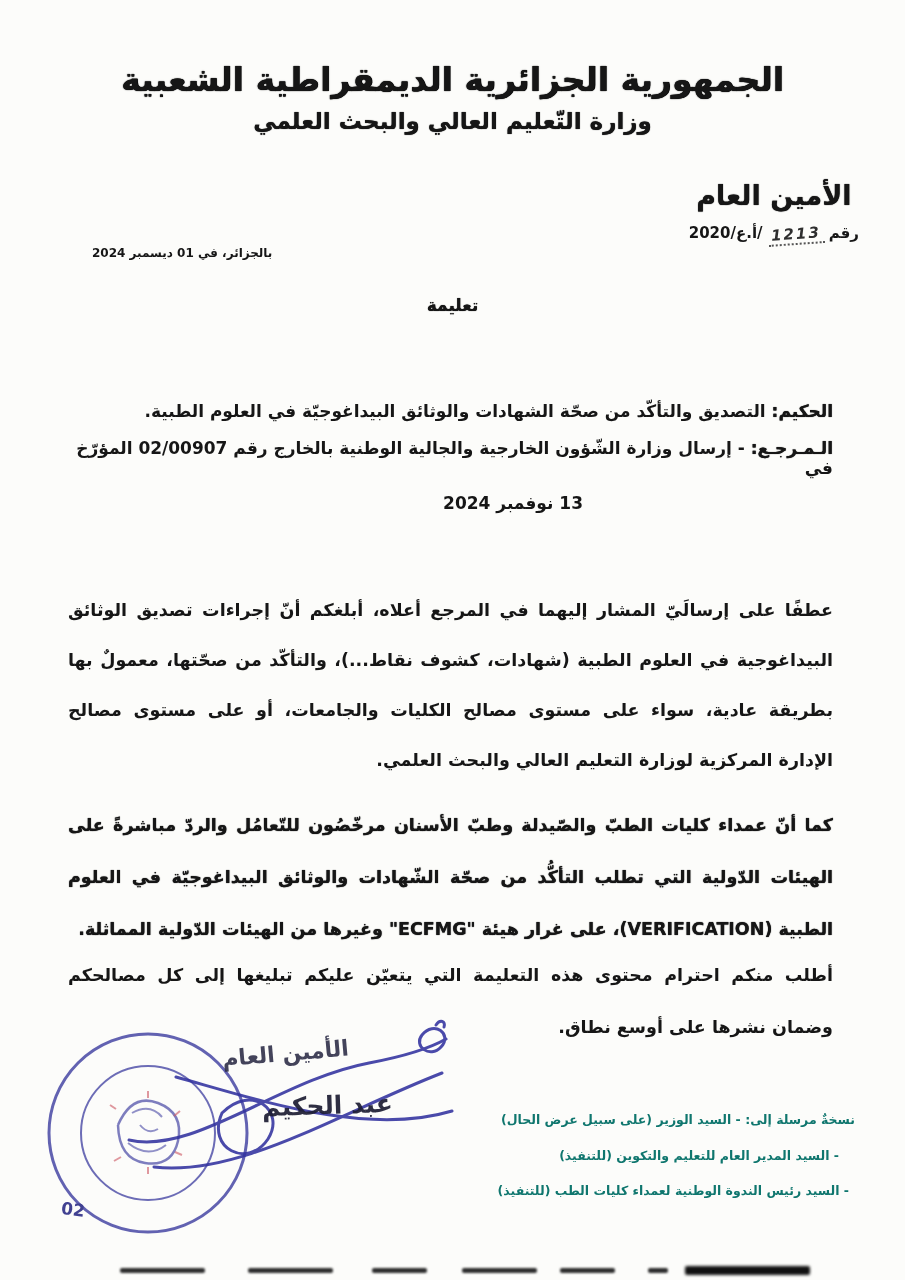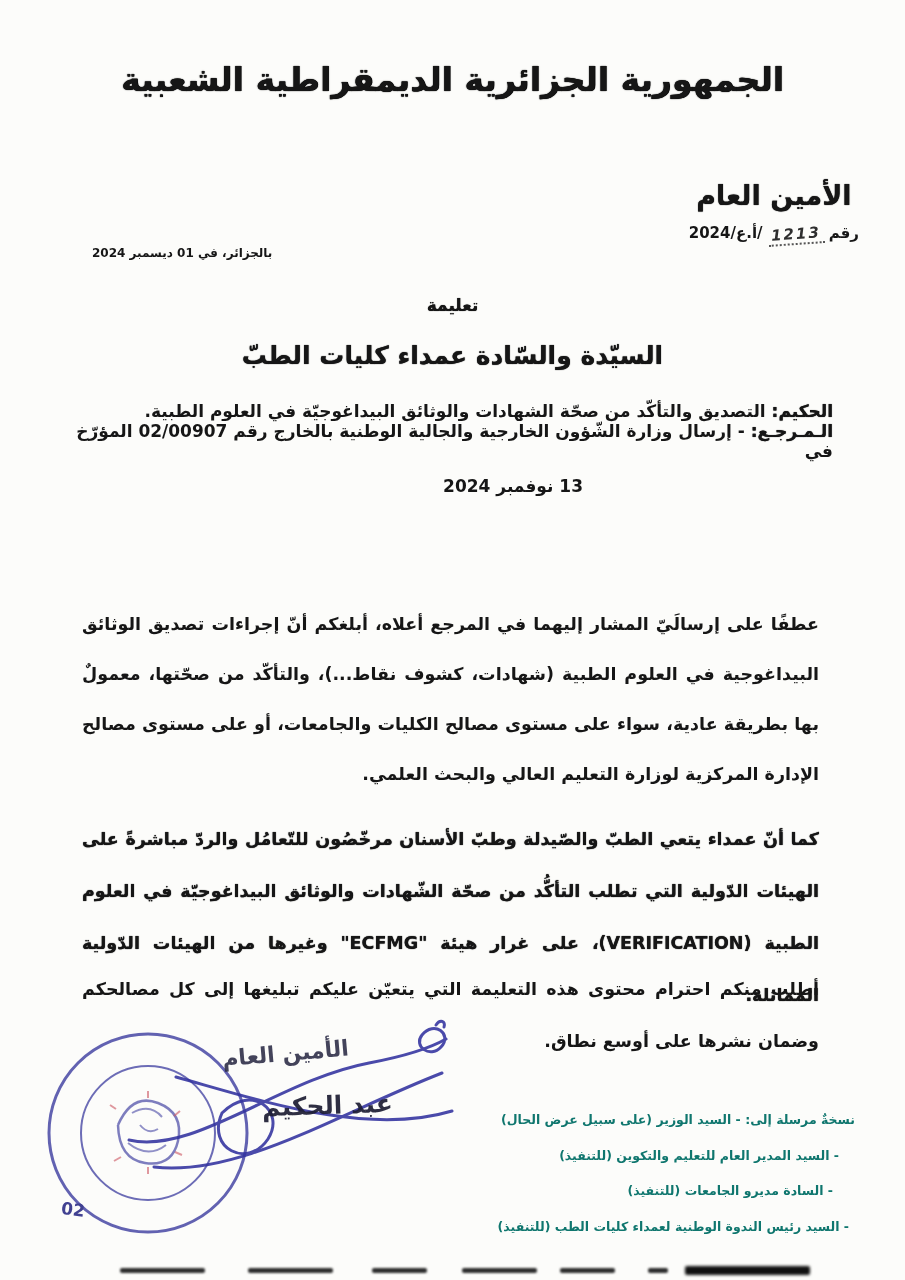--- a/index.html
+++ b/index.html
@@ -40,26 +40,26 @@
   .place-date { position:absolute; top:246px; left:92px; font-size:12px; font-weight:bold; }
 
   
   .doc-title { position:absolute; top:295px; right:0; left:0; text-align:center; font-size:17px; font-weight:bold; text-shadow:0 0 .8px #000; }
   .addressee { position:absolute; top:341px; right:0; left:0; text-align:center; font-size:25px; font-weight:bold; text-shadow:0 0 1px #000; }
 
   
   .meta-block { position:absolute; top:401px; right:72px; left:70px; font-size:17px; font-weight:bold; }
   .meta-block .lbl { text-shadow:0 0 .8px #000; }
   .subject-line { text-align:justify; }
-  .ref-l0 { margin-top:0; }
+  .ref-l0 { margin-top:17px; }
   .ref-l1 { margin-top:15px; margin-right:250px; }
   .ref-l2 { margin-top:15px; margin-right:218px; font-size:16px; }
 
   
-  .para { position:absolute; right:70px; left:66px; margin:16px; text-align:justify; font-weight:bold; }
+  .para { position:absolute; right:70px; left:66px; margin:2px; text-align:justify; font-weight:bold; }
   .p1 { top:583px; font-size:17.5px; line-height:50px; }
   .p2 { top:797px; font-size:17.5px; line-height:52px; text-shadow:0 0 1px #000; }
   .p3 { top:947px; font-size:17.5px; line-height:52px; }
 
   
   .distribution {
     position:absolute; top:1102px; right:50px; width:440px;
     font-size:12.5px; font-weight:bold; text-align:right;
     line-height:2.85; color:#0f766e; filter:blur(.25px);
   }
@@ -84,59 +84,58 @@
   .strip { position:absolute; background:#2e2e2e; filter:blur(1.1px); border-radius:2px; }
   .strip.dark { background:#101010; filter:blur(1.4px); }
 </style>
 </head>
 <body>
 
 <div class="page">
 
   <header class="letterhead">
     <div class="republic">الجمهورية الجزائرية الديمقراطية الشعبية</div>
+    <div class="ministry">وزارة التّعليم العالي والبحث العلمي</div>
   </header>
 
   <div class="sg-block">
     <div class="sg-title">الأمين العام</div>
     <div class="ref-line">
       <span>رقم</span>
       <span class="handwritten">1213</span>
-      <span>/أ.ع/2024</span>
+      <span>/أ.ع/2020</span>
     </div>
   </div>
 
   <div class="place-date">بالجزائر، في 01 ديسمبر 2024</div>
 
   <div class="doc-title">تعليمة</div>
-  <div class="addressee">السيّدة والسّادة عمداء كليات الطبّ</div>
 
   <div class="meta-block">
     <div class="subject-line">
       <span class="lbl">الحكيم:</span>
       <span>التصديق والتأكّد من صحّة الشهادات والوثائق البيداغوجيّة في العلوم الطبية.</span>
     </div>
     <div class="ref-l0">
       <span class="lbl">الـمـرجـع:</span>
       <span>- إرسال وزارة الشّؤون الخارجية والجالية الوطنية بالخارج رقم 02/00907 المؤرّخ في</span>
     </div>
     <div class="ref-l1">13 نوفمبر 2024</div>
   </div>
 
   <p class="para p1">عطفًا على إرسالَيّ المشار إليهما في المرجع أعلاه، أبلغكم أنّ إجراءات تصديق الوثائق البيداغوجية في العلوم الطبية (شهادات، كشوف نقاط...)، والتأكّد من صحّتها، معمولٌ بها بطريقة عادية، سواء على مستوى مصالح الكليات والجامعات، أو على مستوى مصالح الإدارة المركزية لوزارة التعليم العالي والبحث العلمي.</p>
-  <p class="para p2">كما أنّ عمداء يتعي الطبّ والصّيدلة وطبّ الأسنان مرخّصُون للتّعامُل والردّ مباشرةً على الهيئات الدّولية التي تطلب التأكُّد من صحّة الشّهادات والوثائق البيداغوجيّة في العلوم الطبية (VERIFICATION)، على غرار هيئة "ECFMG" وغيرها من الهيئات الدّولية المماثلة.</p>
+  <p class="para p2">كما أنّ عمداء كليات الطبّ والصّيدلة وطبّ الأسنان مرخّصُون للتّعامُل والردّ مباشرةً على الهيئات الدّولية التي تطلب التأكُّد من صحّة الشّهادات والوثائق البيداغوجيّة في العلوم الطبية (VERIFICATION)، على غرار هيئة "ECFMG" وغيرها من الهيئات الدّولية المماثلة.</p>
   <p class="para p3">أطلب منكم احترام محتوى هذه التعليمة التي يتعيّن عليكم تبليغها إلى كل مصالحكم وضمان نشرها على أوسع نطاق.</p>
 
   <div class="distribution">
     <div class="dist-line">
       <span>نسخةٌ مرسلة إلى:</span>
       <span>- السيد الوزير (على سبيل عرض الحال)</span>
     </div>
     <div class="dist-line dist-ind1">- السيد المدير العام للتعليم والتكوين (للتنفيذ)</div>
-    <div class="dist-line dist-ind2">- السادة مديرو الجامعات (للتنفيذ)</div>
     <div class="dist-line dist-ind3">- السيد رئيس الندوة الوطنية لعمداء كليات الطب (للتنفيذ)</div>
   </div>
 
   <div class="stamp-area">
 
     <svg class="stamp-svg" width="216" height="216" viewBox="0 0 216 216" aria-hidden="true">
       <defs>
         <path id="ringPath" d="M 108,26 a 82,82 0 1,1 -0.1,0"></path>
       </defs>
       <g opacity="0.9">

